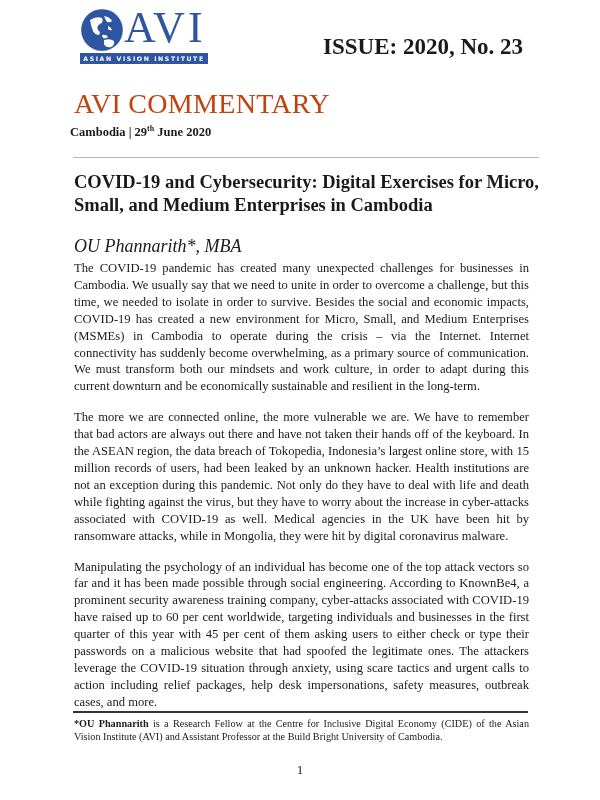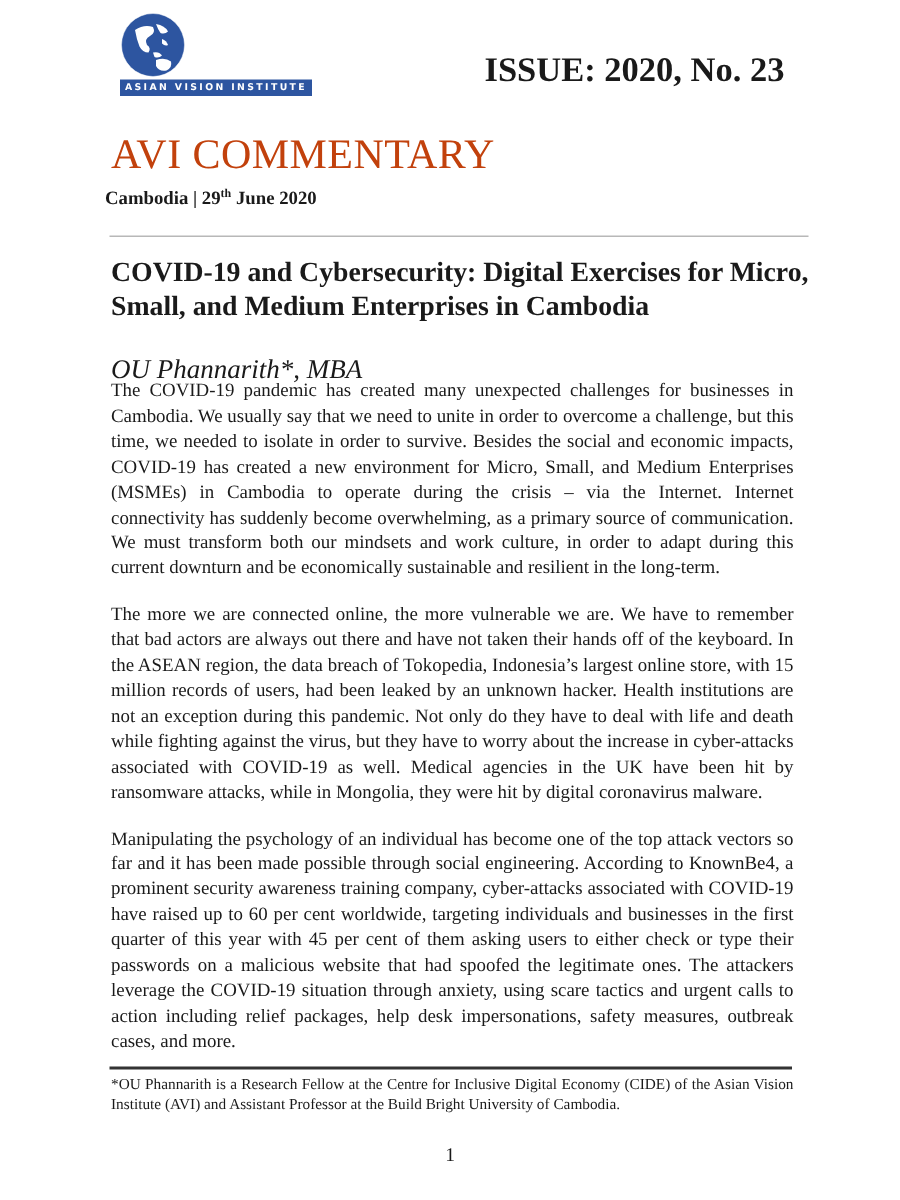--- a/index.html
+++ b/index.html
@@ -20,38 +20,39 @@
   .rule-top { position: absolute; left: 73px; top: 157px; width: 466px; height: 1px; background: #b8b8b8; }
   .article-title { position: absolute; left: 74px; top: 171px; width: 470px; font-weight: bold;
                    font-size: 18.5px; line-height: 23px; }
   .byline { position: absolute; left: 74px; top: 236px; font-style: italic; font-size: 18px; }
   .body { position: absolute; left: 74px; top: 260px; width: 455px; font-size: 12.6px;
           line-height: 16.9px; text-align: justify; }
   .body p { margin: 0 0 14px 0; }
   .footnote-rule { position: absolute; left: 73px; top: 711px; width: 455px; height: 1.5px; background: #333; }
   .footnote { position: absolute; left: 74px; top: 717px; width: 455px; font-size: 10.2px;
               line-height: 13px; text-align: justify; }
-  .footnote b { font-weight: normal; }
+  .footnote b { font-weight: bold; }
   .page-number { position: absolute; left: 0; width: 600px; top: 762px; text-align: center; font-size: 13px; }
-  .clip { position: absolute; left: 74px; top: 252px; width: 460px; height: 450px; overflow: hidden; }
+  .clip { position: absolute; left: 74px; top: 260px; width: 460px; height: 450px; overflow: hidden; }
   .clip .body { position: static; }
 </style>
 </head>
 <body>
 
 <div class="logo">
   <svg class="globe" viewBox="0 0 44 44">
     <circle cx="22" cy="22" r="21" fill="#2d55a0"></circle>
     <path d="M10 12 q6 -4 12 -2 q2 4 -2 6 q-4 2 -2 6 q3 2 1 5 q-4 0 -6 -4 q-2 -5 -3 -11z" fill="#ffffff"></path>
     <path d="M24 8 q6 1 8 5 q-2 2 -5 1 q-2 -3 -3 -6z" fill="#ffffff"></path>
     <path d="M28 18 q3 1 4 4 q-2 1 -4 -1z" fill="#ffffff"></path>
     <path d="M22 27 q4 -1 6 2 q-2 2 -5 1z" fill="#ffffff"></path>
     <path d="M24 32 q6 -2 10 1 q1 4 -3 6 q-5 1 -7 -3z" fill="#ffffff"></path>
     <circle cx="22" cy="22" r="21" fill="none" stroke="#ffffff" stroke-width="0.6" opacity="0.5"></circle>
   </svg>
+  <div class="wordmark">AVI</div>
   <div class="band">ASIAN VISION INSTITUTE</div>
 </div>
 
 <div class="issue">ISSUE: 2020, No. 23</div>
 
 <div class="series-title">AVI COMMENTARY</div>
 
 <div class="dateline"><span>Cambodia | 29</span><sup>th</sup><span> June 2020</span></div>
 
 <div class="rule-top"></div>

